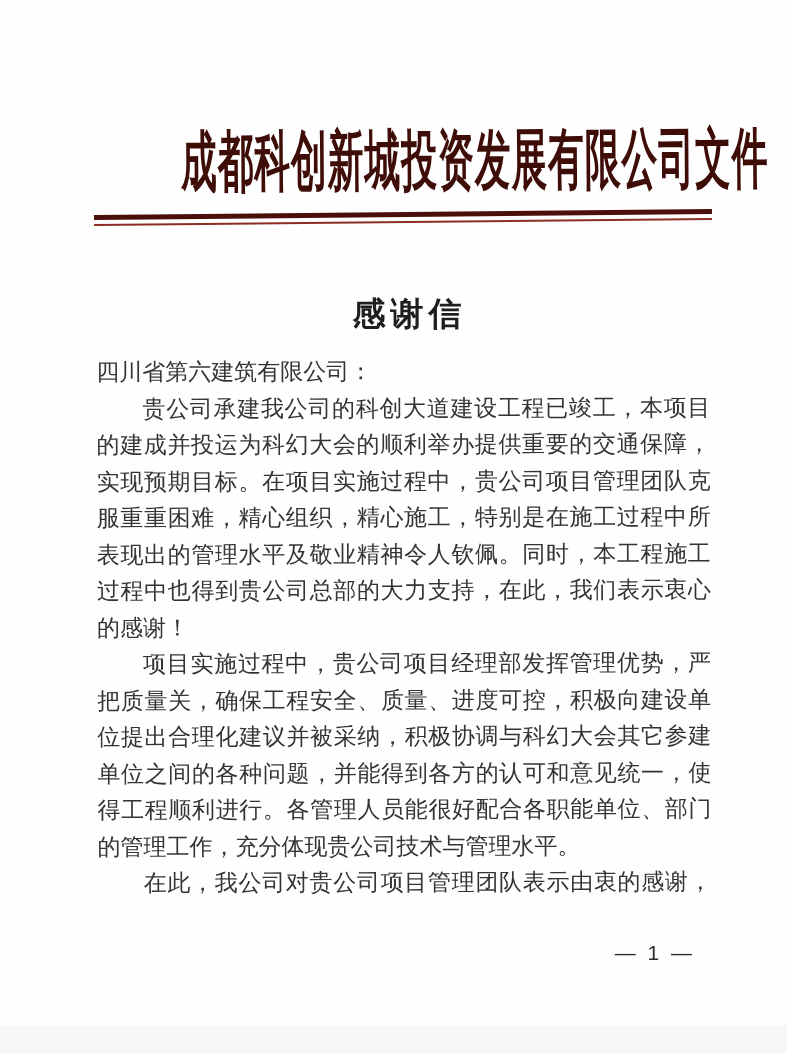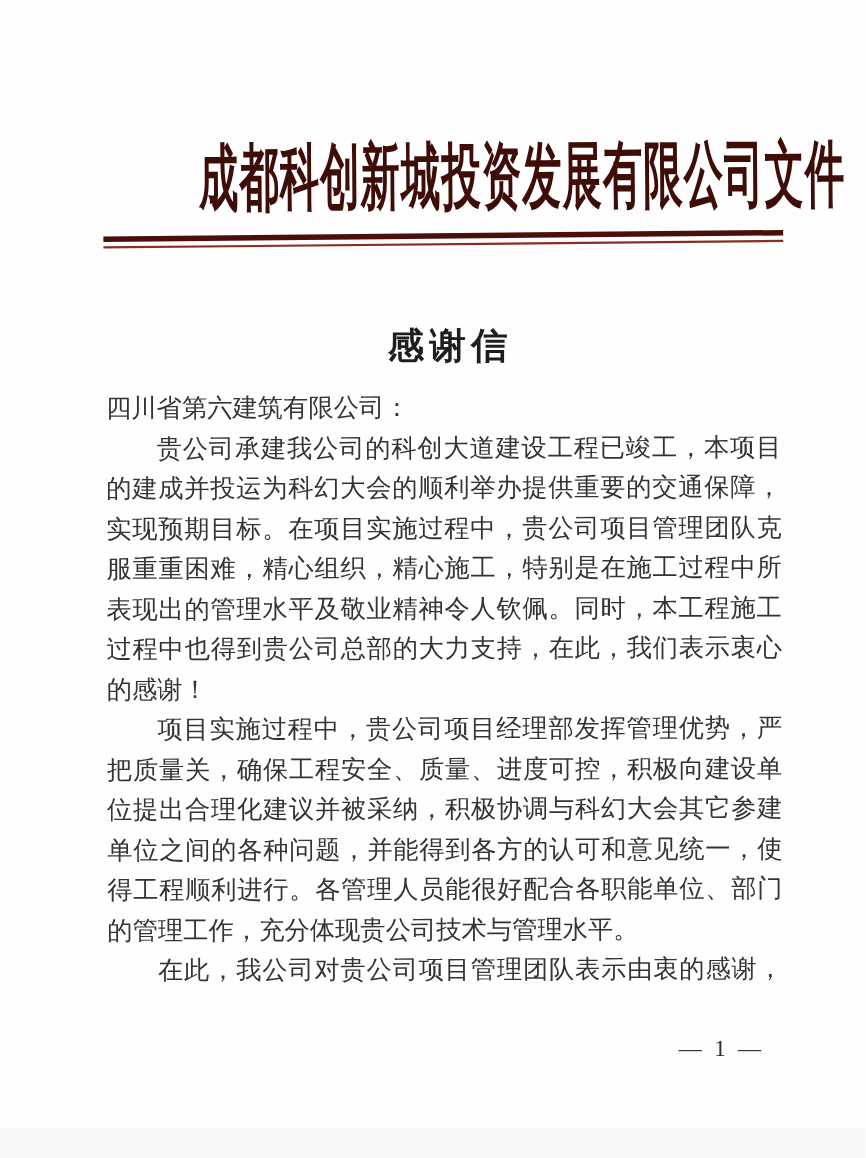--- a/index.html
+++ b/index.html
@@ -6,21 +6,21 @@
     margin: 0;
     padding: 0;
     background: #ffffff;
   }
   .page {
     position: relative;
     width: 787px;
     height: 1053px;
     background: #fefefe;
     overflow: hidden;
-    font-family: Liberation Serif, serif;
+    font-family: Liberation Sans, sans-serif;
   }
   
   .doc-title {
     position: absolute;
     top: 116px;
     left: 0;
     width: 787px;
     text-align: center;
     font-size: 66px;
     font-weight: bold;

